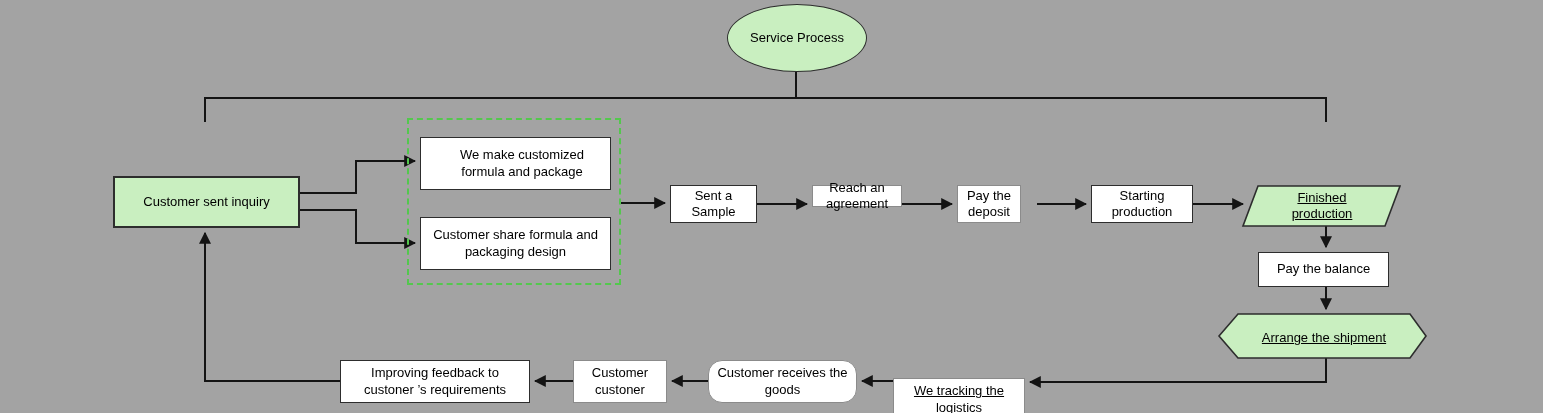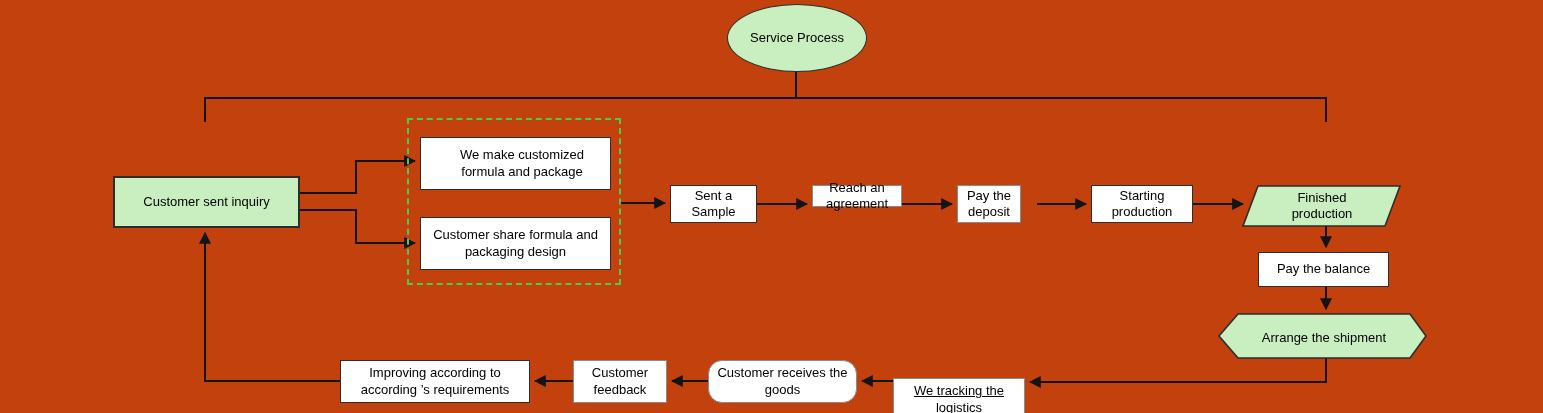--- a/index.html
+++ b/index.html
@@ -1,19 +1,19 @@
 <!DOCTYPE html>
 <html><head>
 <meta charset="utf-8">
 <style>
   html,body{margin:0;padding:0;background:#ffffff;}
   .canvas{
     position:relative;
     width:1543px;height:413px;
-    background:#c2410c;
+    background:#a3a3a3;
     font-family:"Liberation Sans","DejaVu Sans",sans-serif;
     font-size:13px;
     color:#000000;
     overflow:hidden;
   }
   .edges-layer{position:absolute;left:0;top:0;width:1543px;height:413px;}
   .node{
     position:absolute;
     display:flex;align-items:center;justify-content:center;
     text-align:center;line-height:1.25;
@@ -29,20 +29,21 @@
     border:2px dashed #53c84d;
     background:transparent;
     box-sizing:border-box;
   }
   .shape-label{
     position:absolute;
     display:flex;align-items:center;justify-content:center;
     text-align:center;line-height:1.25;
     box-sizing:border-box;
     pointer-events:none;
+    text-decoration:underline;
   }
   .edge{stroke:#141414;stroke-width:2;fill:none;}
   .shape{fill:#c9efc0;stroke:#2d2d2d;stroke-width:1.6;}
 </style>
 </head>
 <body>
 
 <div class="canvas">
 
   <svg class="edges-layer" viewBox="0 0 1543 413" xmlns="http://www.w3.org/2000/svg">
@@ -127,20 +128,20 @@
 
   <div class="node rect gray" style="left:893px;top:378px;width:132px;height:43px;text-decoration:underline;">
     <span>We tracking the logistics</span>
   </div>
 
   <div class="node rect gray" style="left:708px;top:360px;width:149px;height:43px;border-radius:14px;">
     <span>Customer receives the goods</span>
   </div>
 
   <div class="node rect gray" style="left:573px;top:360px;width:94px;height:43px;">
-    <span>Customer feedback</span>
+    <span>Customer custoner</span>
   </div>
 
   <div class="node rect" style="left:340px;top:360px;width:190px;height:43px;">
-    <span>Improving according to according ’s requirements</span>
+    <span>Improving feedback to custoner ’s requirements</span>
   </div>
 
 </div>
 
 </body></html>

